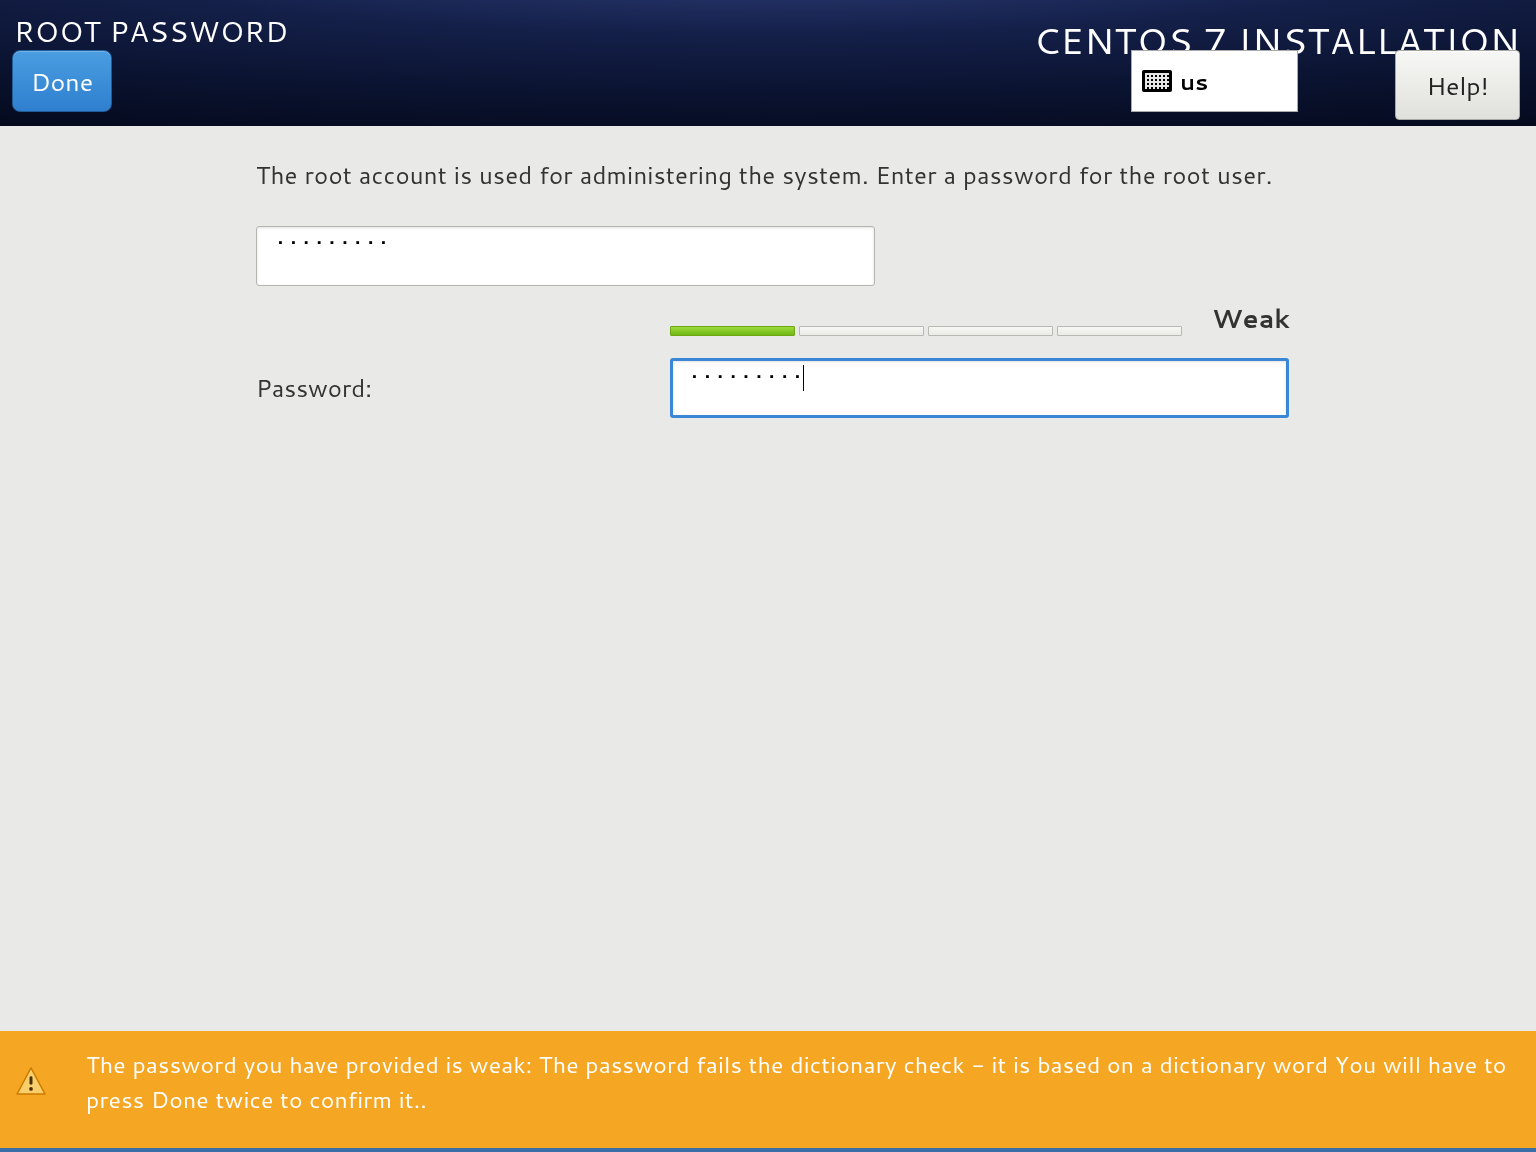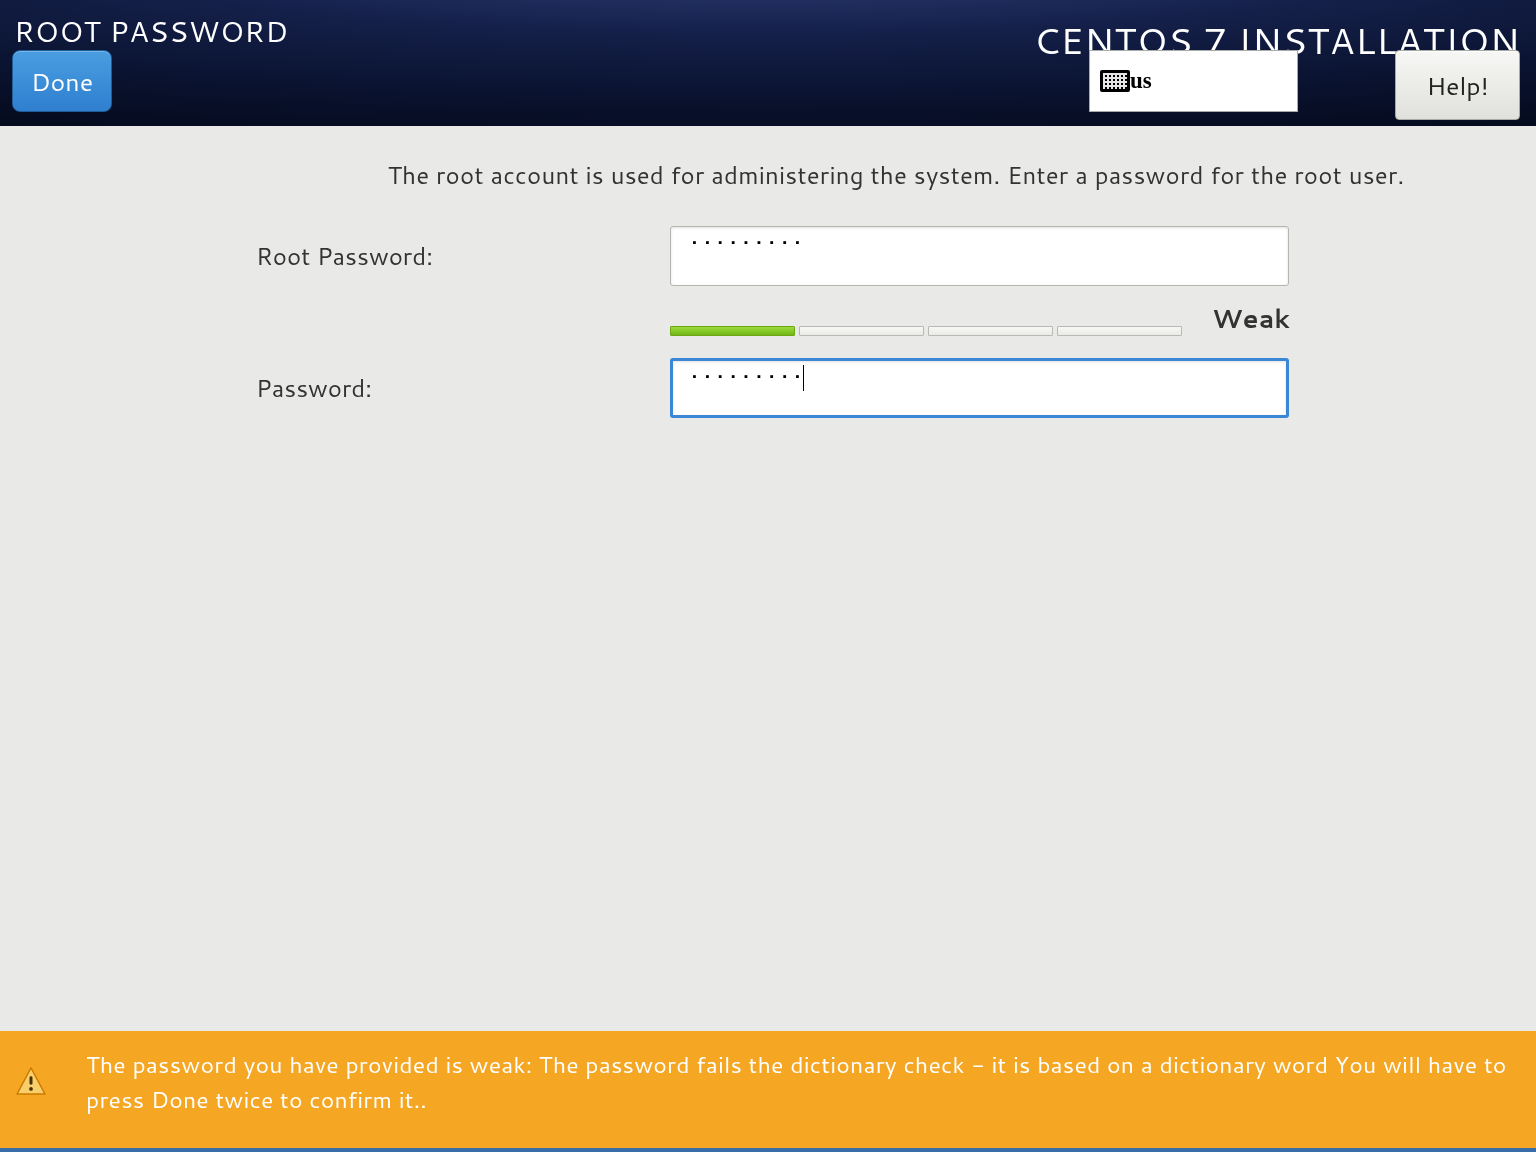--- a/index.html
+++ b/index.html
@@ -46,30 +46,29 @@
     display: flex;
     align-items: center;
     justify-content: center;
     box-shadow: inset 0 1px 0 rgba(255,255,255,0.25);
     cursor: pointer;
   }
   .kb-layout {
     position: absolute;
     top: 50px;
     right: 238px;
-    width: 209px;
+    width: 167px;
     height: 62px;
     background: #fff;
     border: 1px solid #aaa;
     display: flex;
     align-items: center;
     padding: 0 10px;
-    gap: 0;
+    gap: 8px;
     cursor: pointer;
-    font-family: Liberation Serif, serif;
   }
   .kb-icon {
     width: 30px; height: 22px;
     background: #000;
     border-radius: 2px;
     position: relative;
   }
   .kb-icon::before {
     content: "";
     position: absolute;
@@ -106,21 +105,20 @@
   
   .content {
     padding: 32px 0 0 256px;
     color: #333;
   }
   .description {
     font-size: 24px;
     color: #333;
     margin-bottom: 34px;
     letter-spacing: 0.2px;
-    text-align: center;
   }
   .form-row {
     display: flex;
     align-items: center;
     margin-bottom: 14px;
   }
   .form-label {
     width: 414px;
     font-size: 24px;
     color: #333;
@@ -231,21 +229,20 @@
 
   <div class="help-btn">
     <span>Help!</span>
   </div>
 </div>
 
 <div class="content">
   <div class="description">The root account is used for administering the system.  Enter a password for the root user.</div>
 
   <div class="form-row">
-    <div class="form-label">Root Password:</div>
     <div class="text-input">
       <span>•••••••••</span>
     </div>
   </div>
 
   <div class="strength-row">
     <div class="meter">
       <div class="meter-seg filled"></div>
       <div class="meter-seg"></div>
       <div class="meter-seg"></div>

